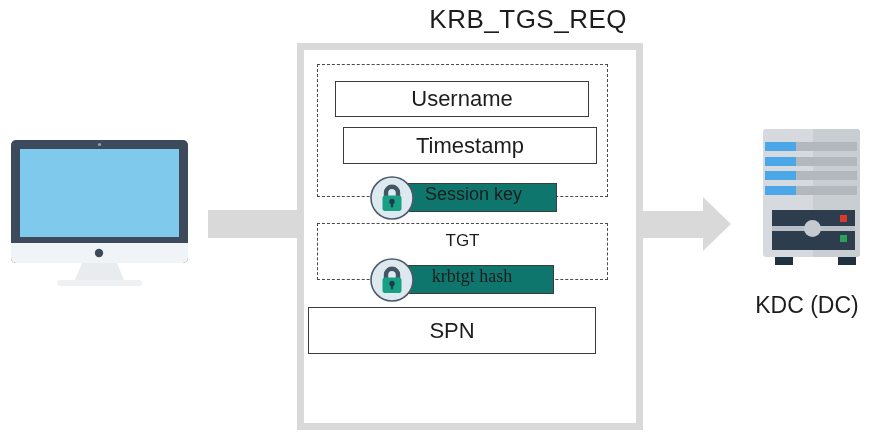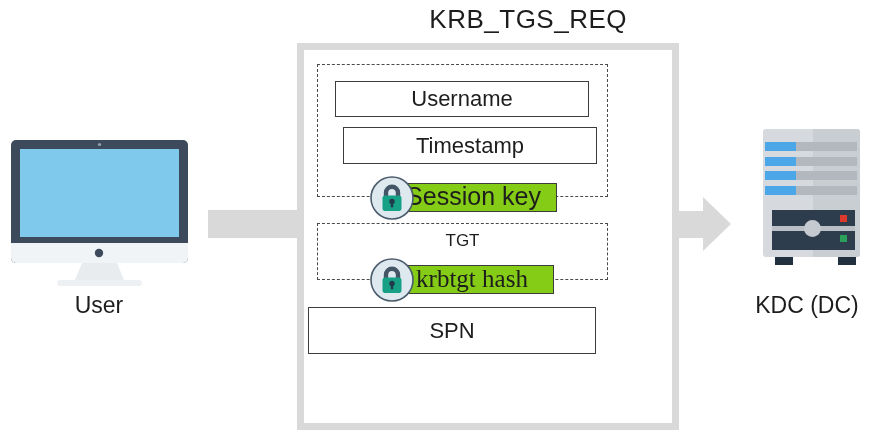--- a/index.html
+++ b/index.html
@@ -24,21 +24,21 @@
   .arrow-shaft { position:absolute; background:#d9d9d9; }
   .arrow-shaft.left  { left:208px; top:210px; width:92px; height:28px; }
   .arrow-shaft.right { left:621px; top:211px; width:82px; height:27px; }
   .arrow-head {
     position:absolute; left:703px; top:197px; width:0; height:0;
     border-top:27.5px solid transparent; border-bottom:27.5px solid transparent;
     border-left:28px solid #d9d9d9;
   }
 
   .packet {
-    position:absolute; left:297px; top:43px; width:382px; height:387px;
+    position:absolute; left:297px; top:43px; width:346px; height:387px;
     box-sizing:border-box; border:7px solid #d9d9d9; background:#ffffff;
   }
   .packet * { box-sizing:border-box; }
 
   .dashed { position:absolute; border:1px dashed #4a4a4a; background:transparent; }
   .dashed.g1 { left:13px; top:14px;  width:291px; height:133px; }
   .dashed.g2 { left:13px; top:173px; width:291px; height:57px; }
 
   .fieldbox {
     position:absolute; border:1.5px solid #3c3c3c; background:#ffffff;
@@ -48,22 +48,22 @@
   .fieldbox.timestamp { left:31px; top:77px;  width:254px; height:37px;margin-left:8px; }
   .fieldbox.spn       { left:4px; top:257px; width:288px; height:47px; }
   .fieldbox.nonce     { left:15px; top:313px; width:288px; height:47px; }
 
   .tgt-text {
     position:absolute; left:13px; top:177px; width:291px; height:28px;
     display:flex; align-items:center; justify-content:center; font-size:17px;
   }
 
   .enc-label {
-    position:absolute; border:1.5px solid #3c3c3c; background:#84cc16;
-    display:flex; align-items:flex-end; justify-content:center; font-size:25px;
+    position:absolute; border:1.5px solid #3c3c3c; background:#0f766e;
+    display:flex; align-items:flex-start; justify-content:center; font-size:18px;
     z-index:2;
   }
   .enc-label.session { left:86px; top:133px; width:167px; height:29px; }
   .enc-label.krbtgt  { left:86px; top:215px; width:164px; height:29px;font-family:Liberation Serif, serif; }
 
   .lock-svg { position:absolute; width:44px; height:44px; z-index:3; }
   .lock-svg.s1 { left:66px; top:126px; }
   .lock-svg.s2 { left:66px; top:208px; }
 </style>
 </head>
@@ -75,21 +75,20 @@
 
   <svg class="icon-svg monitor-svg" viewBox="0 0 180 150" aria-hidden="true">
     <rect x="2" y="1" width="177" height="123" rx="5" fill="#3c4a5c"></rect>
     <rect x="11" y="10" width="159" height="88" fill="#7fcaec"></rect>
     <circle cx="90.5" cy="5.5" r="1.6" fill="#94a0ad"></circle>
     <path d="M2 104 H179 V119 a5 5 0 0 1 -5 5 H7 a5 5 0 0 1 -5 -5 Z" fill="#f1f4f7"></path>
     <circle cx="90" cy="114" r="4.2" fill="#3c4a5c"></circle>
     <polygon points="73,124 108,124 115,141 66,141" fill="#e8ecef"></polygon>
     <rect x="48" y="141" width="85" height="6" rx="3" fill="#eef1f4"></rect>
   </svg>
-  <div class="entity-label user">User</div>
 
   <div class="arrow-shaft left"></div>
   <div class="arrow-shaft right"></div>
   <div class="arrow-head"></div>
 
   <div class="packet">
 
     <div class="dashed g1"></div>
 
     <div class="fieldbox username">Username</div>

